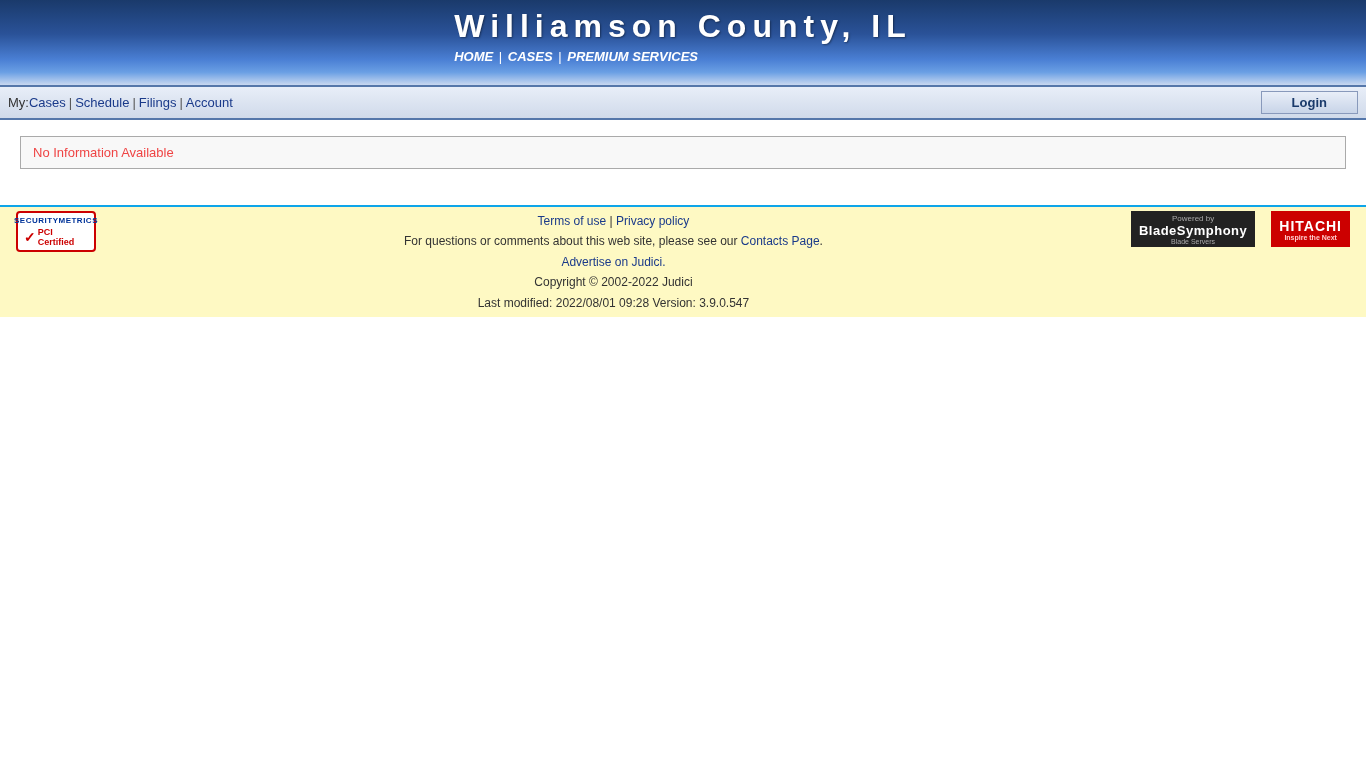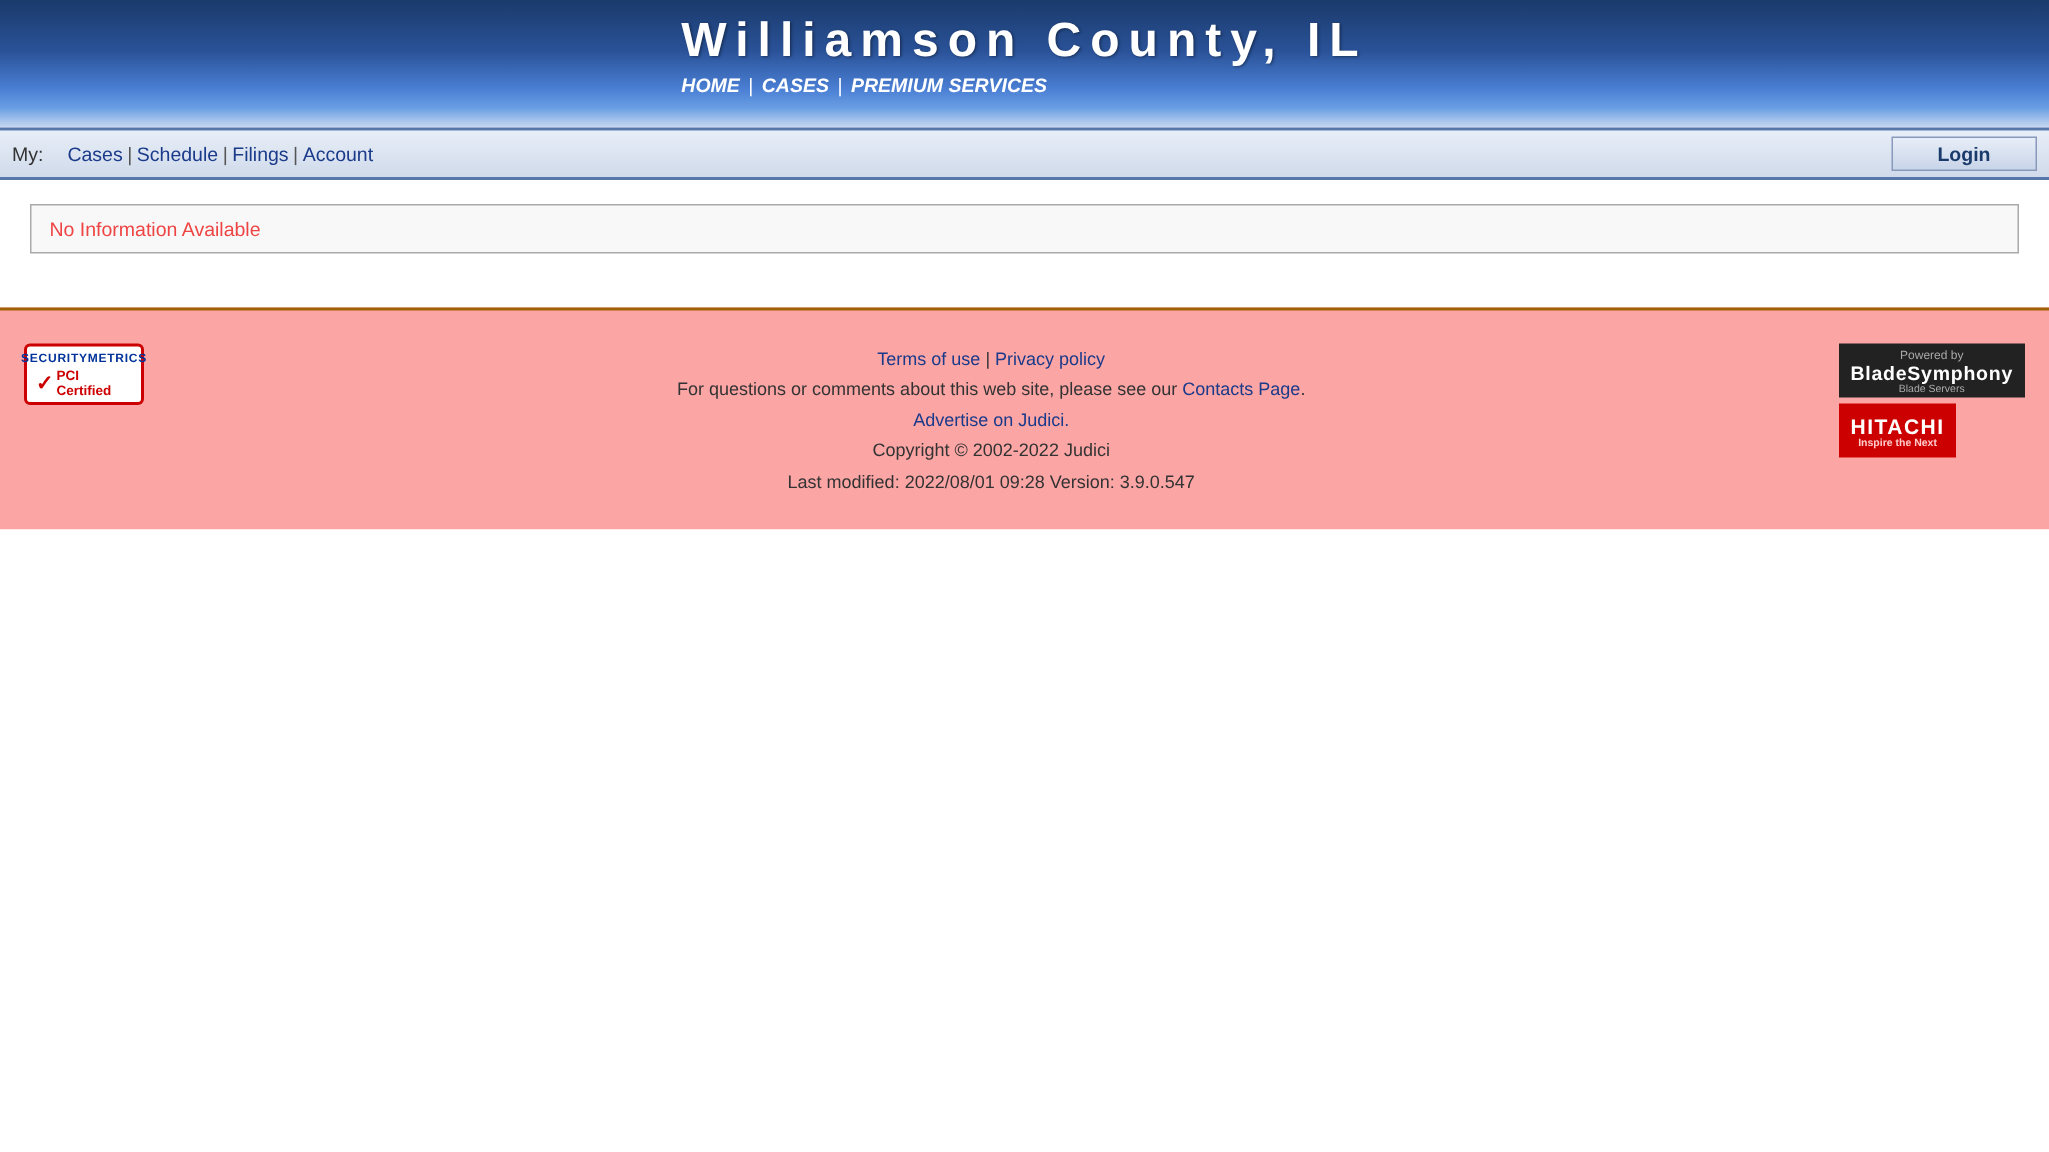--- a/index.html
+++ b/index.html
@@ -63,21 +63,21 @@
       display: flex;
       align-items: center;
       justify-content: space-between;
     }
     #my-nav {
       display: flex;
       align-items: center;
       color: #333;
       font-size: 13px;
     }
-    #my-nav span.my-label { margin-right: 16px; color: #333; text-align: right; }
+    #my-nav span.my-label { margin-right: 0; color: #333; text-align: right; }
     #my-nav a {
       color: #1a3a8a;
       text-decoration: none;
       font-size: 13px;
     }
     #my-nav span.sep { margin: 0 3px; color: #555; }
     #login-btn {
       background: linear-gradient(to bottom, #e8eef8, #c8d4e8);
       border: 1px solid #8899bb;
       color: #1a3a6b;
@@ -96,44 +96,43 @@
       background: #f8f8f8;
       padding: 8px 12px;
       font-size: 13px;
       color: #ef4444;
       width: 100%;
     }
 
     
     #footer {
       margin-top: 20px;
-      background: #fca5a5;
-      border-top: 2px solid #a16207;
-      padding: 22px 16px;
+      background: #fef9c3;
+      border-top: 2px solid #0ea5e9;
+      padding: 4px 16px;
       display: flex;
       align-items: flex-start;
       justify-content: space-between;
     }
     #footer-left {}
     #footer-center {
       text-align: center;
       flex: 1;
       font-size: 12px;
       color: #333;
       line-height: 1.7;
     }
     #footer-center a {
       color: #1a3a8a;
       text-decoration: none;
     }
     #footer-right {
       display: flex;
-      align-items: flex-start;
-      gap: 4px;
-      flex-direction: column;
+      align-items: center;
+      gap: 16px;
     }
 
     
     #pci-badge {
       border: 2px solid #cc0000;
       background: #fff;
       border-radius: 4px;
       padding: 3px 6px;
       display: flex;
       flex-direction: column;

